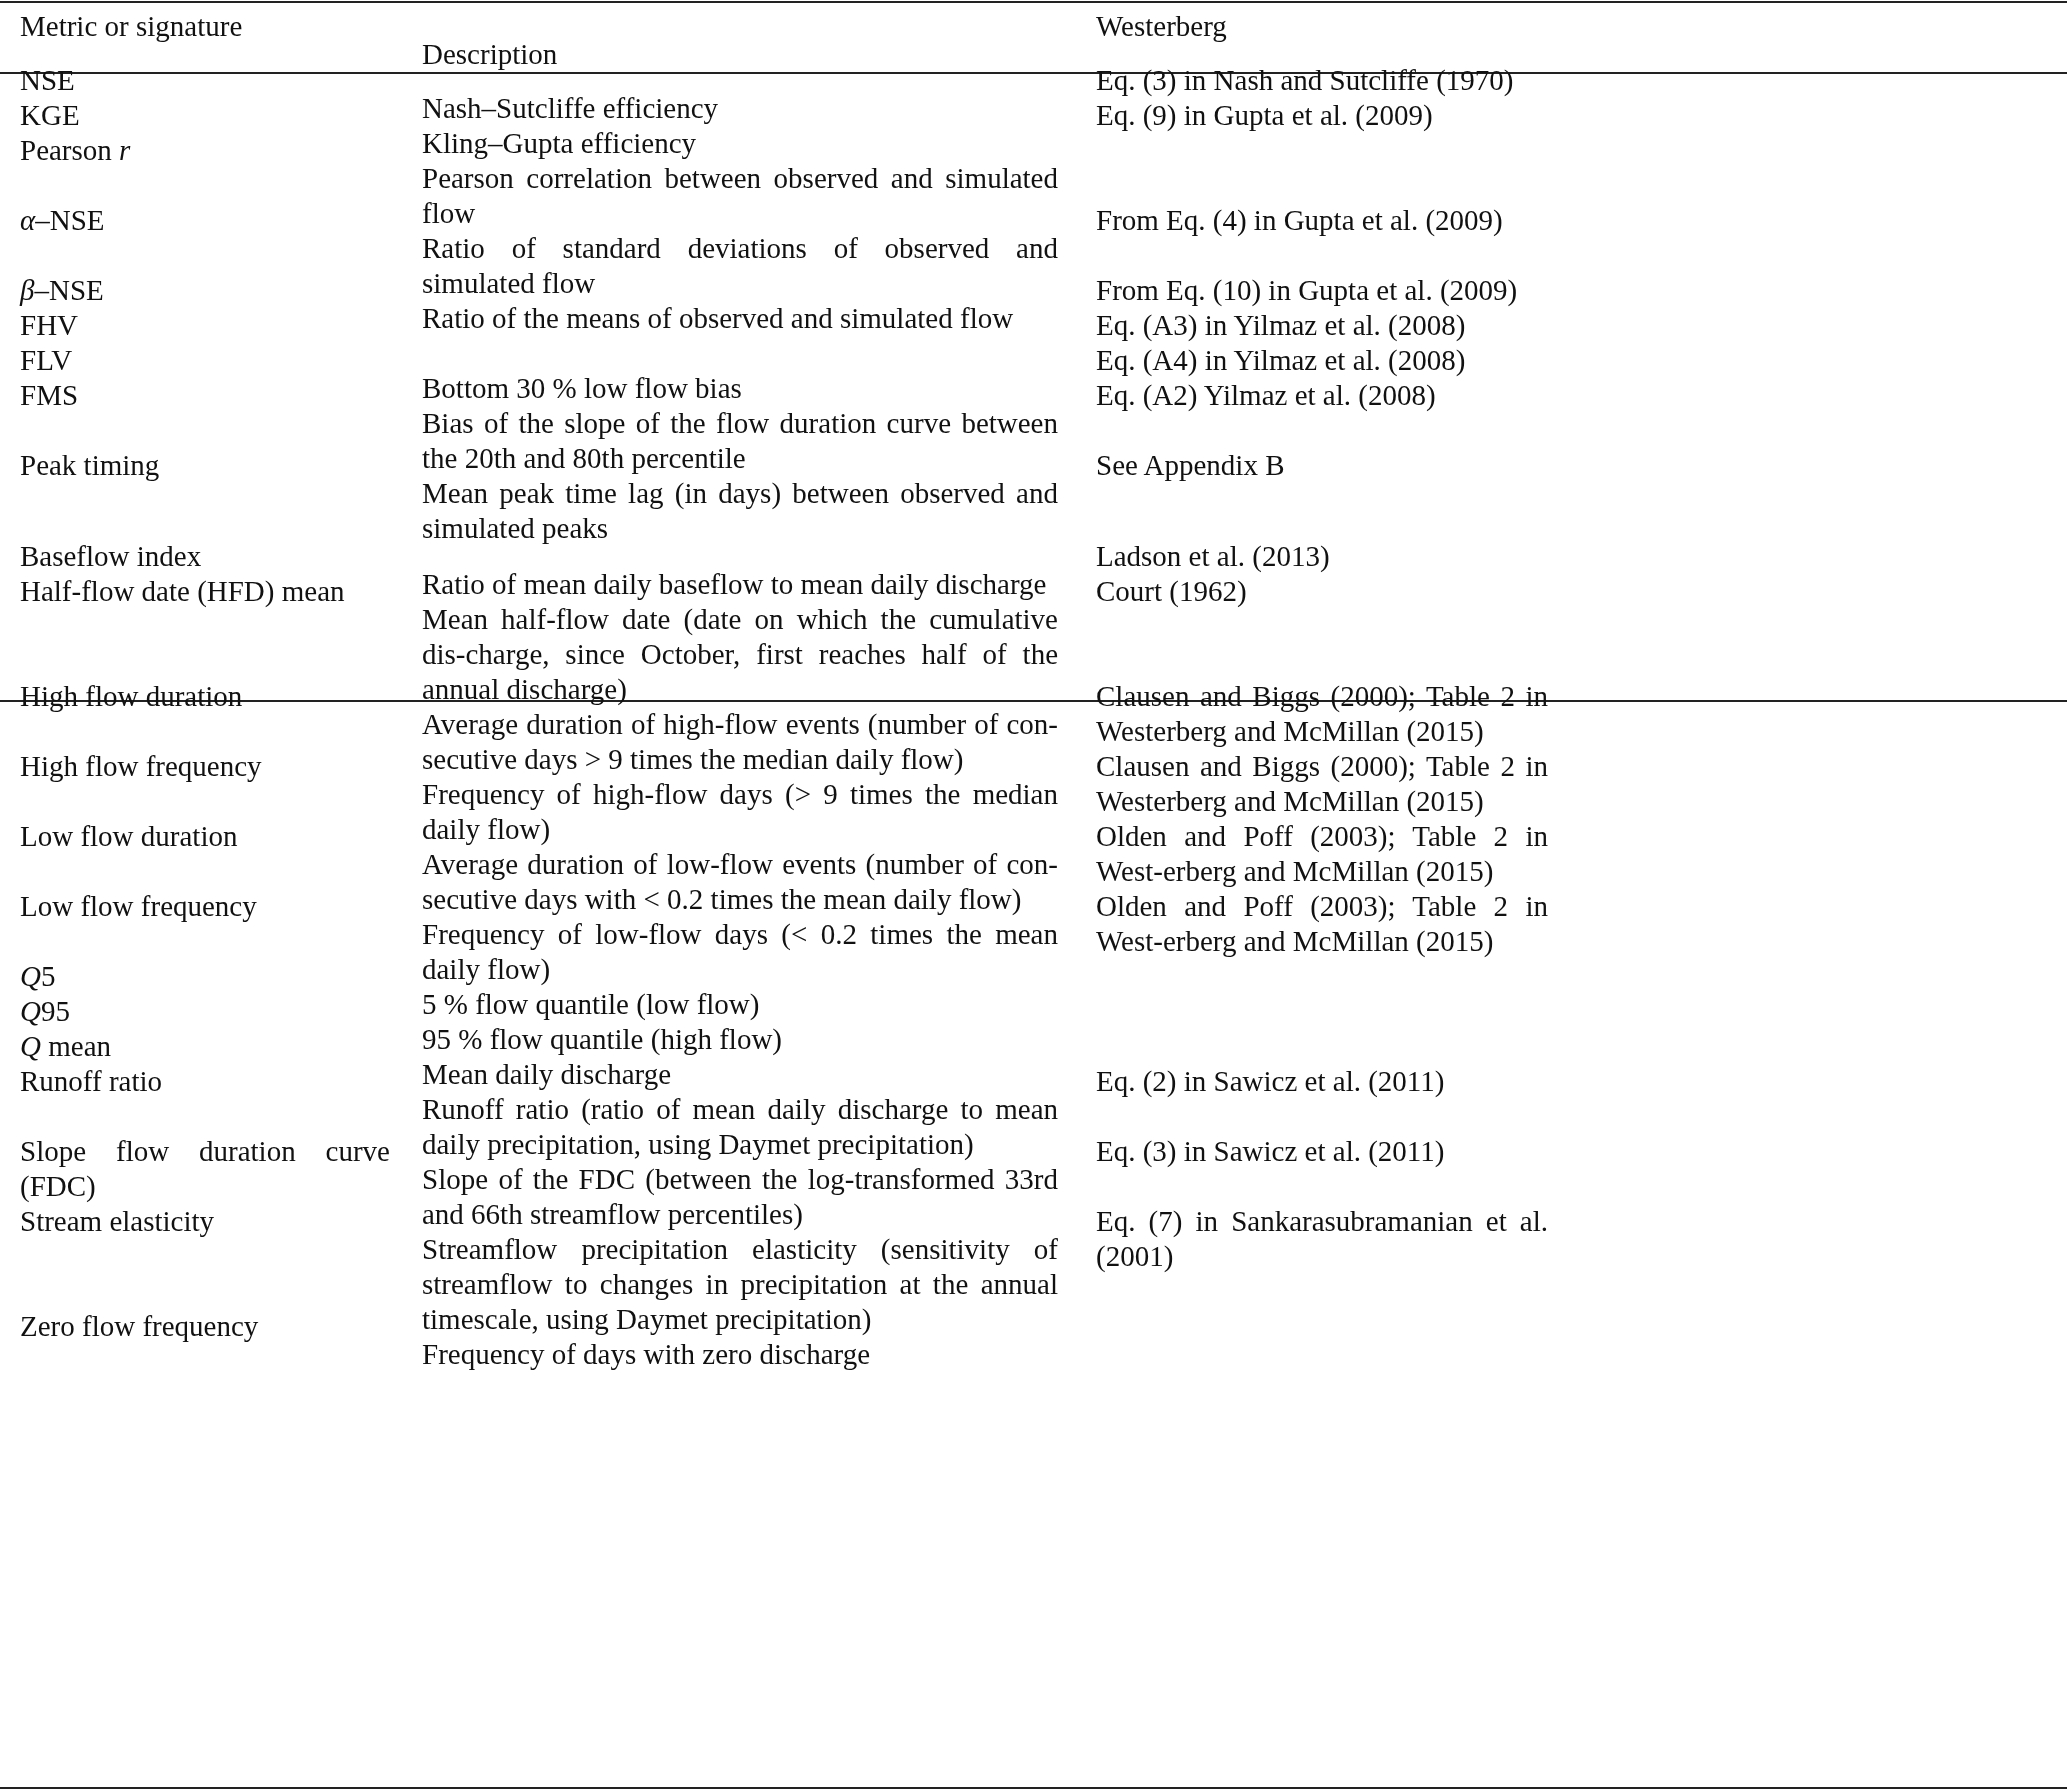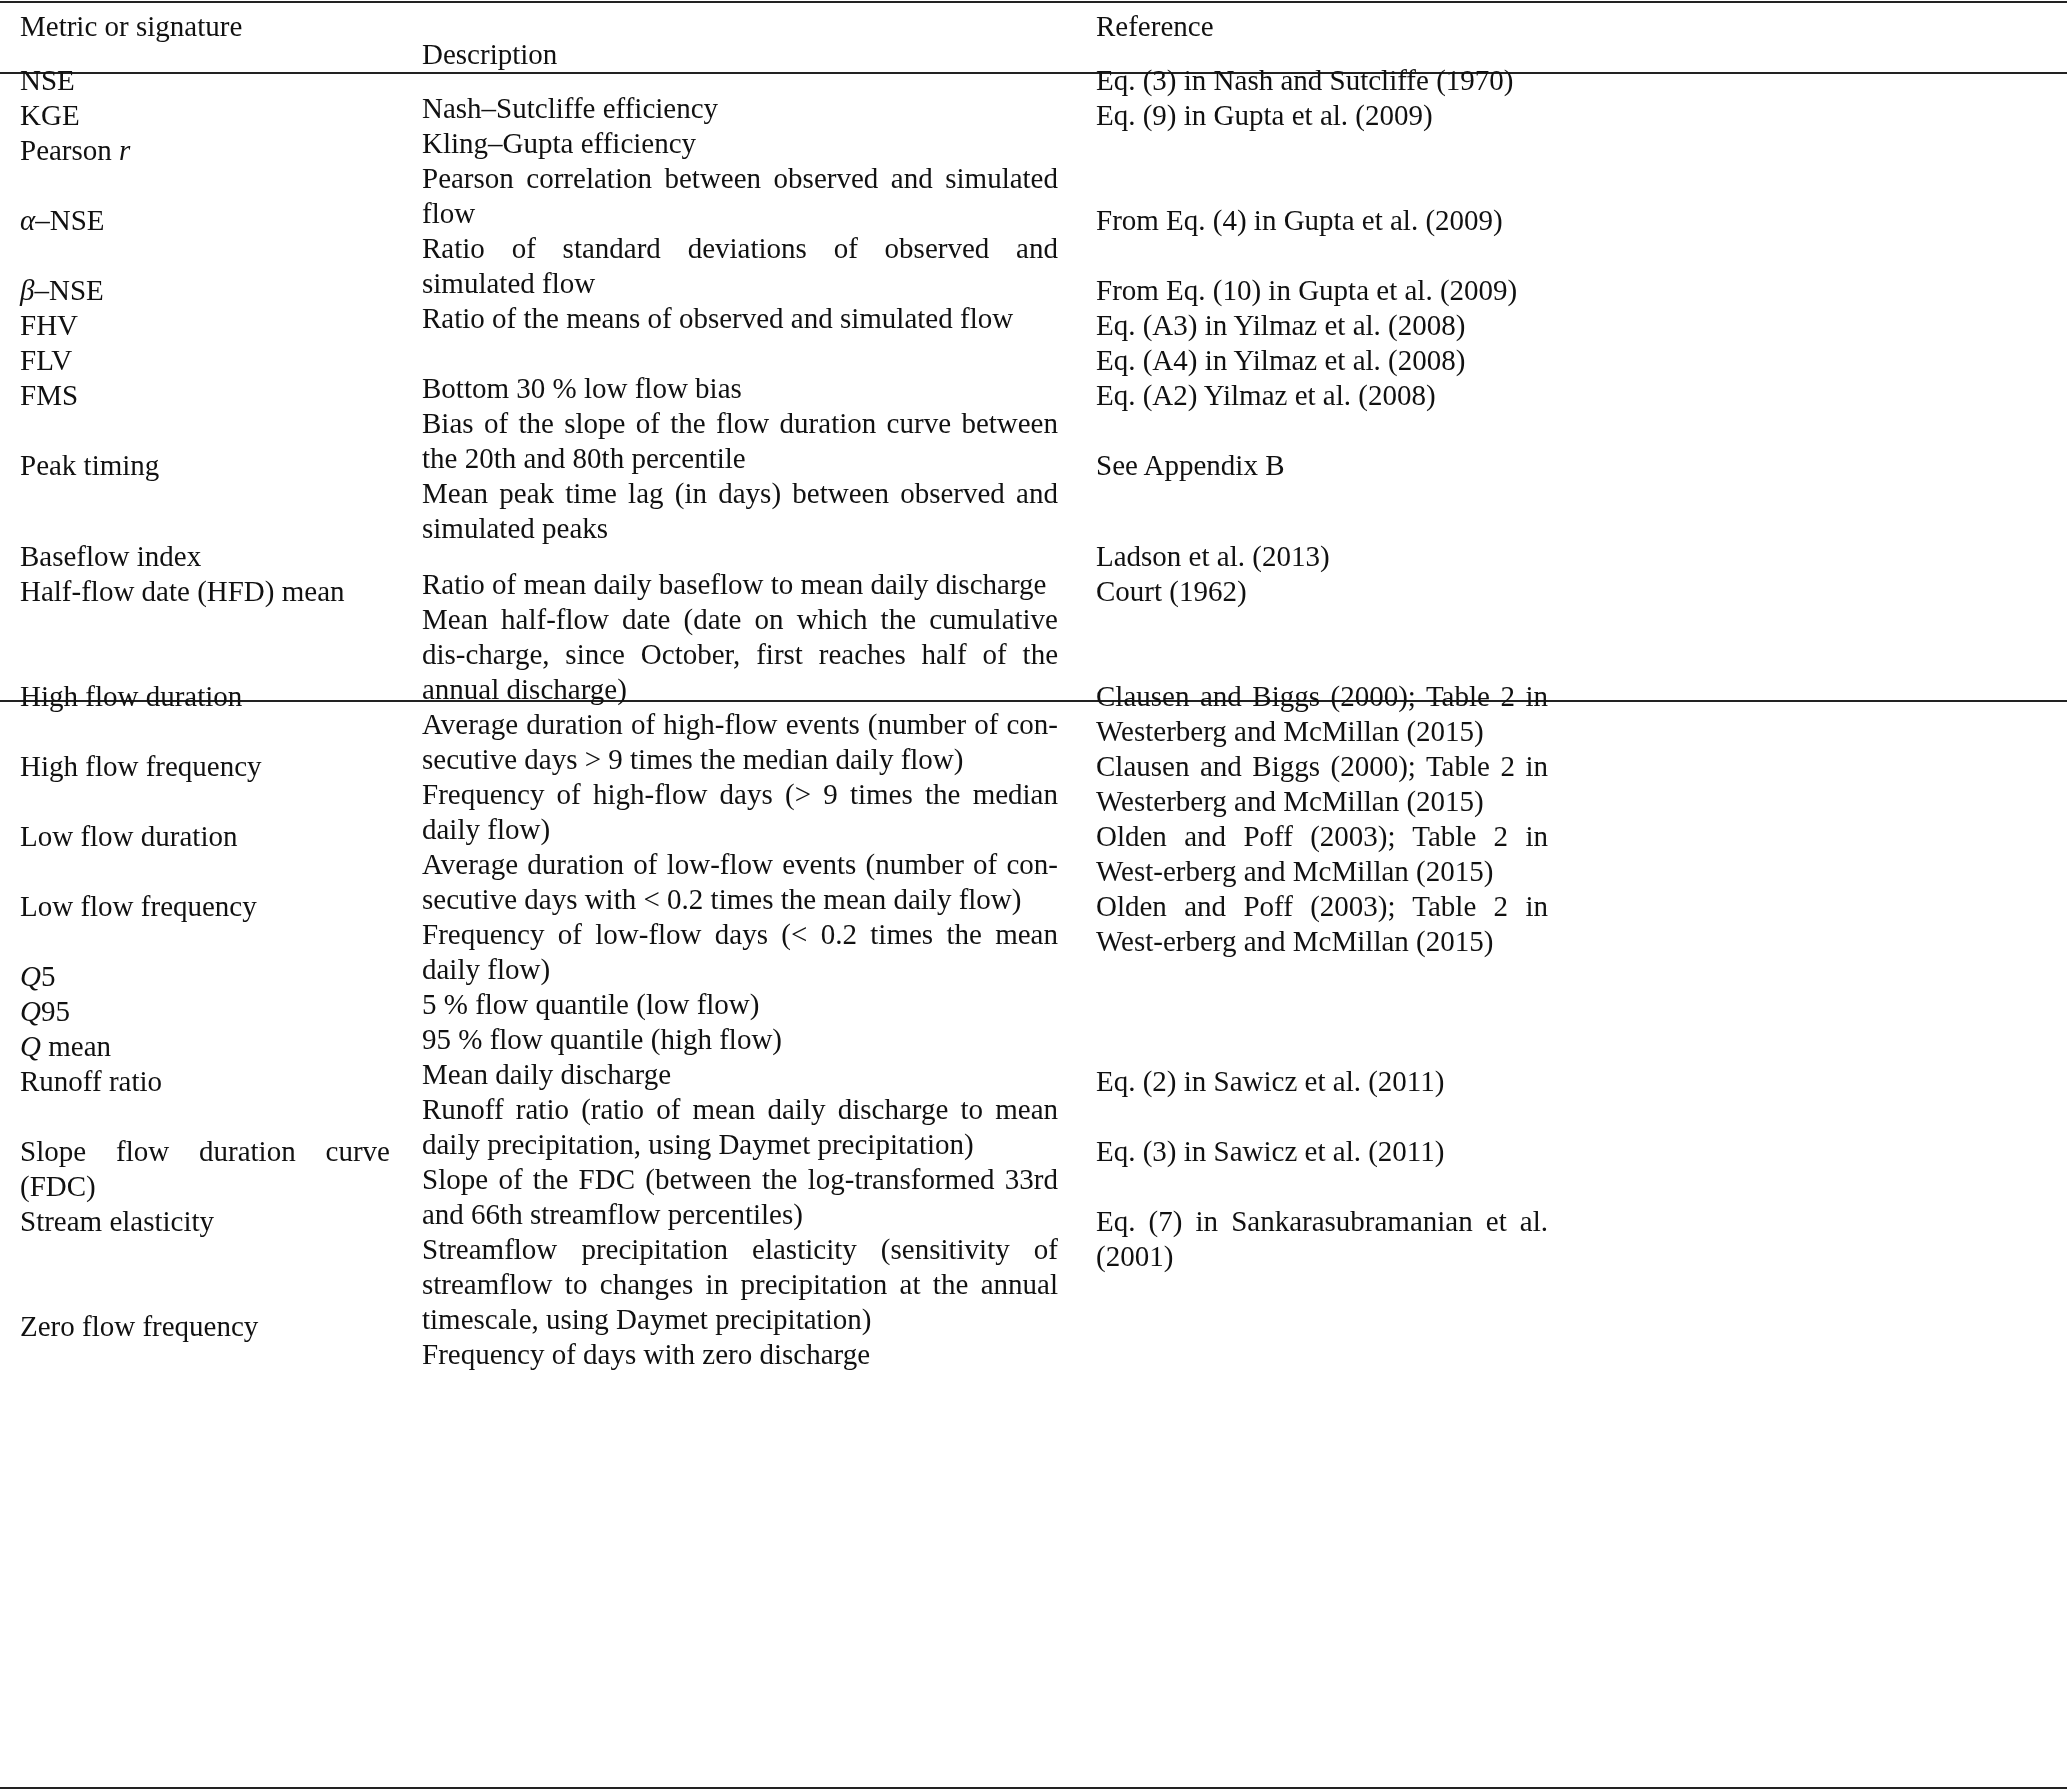--- a/index.html
+++ b/index.html
@@ -30,21 +30,21 @@
   i.m { font-style: italic; }
 </style>
 </head>
 <body>
 
 <div class="rule rule-top"></div>
 
 <div class="header">
   <div class="cell c1">Metric or signature</div>
   <div class="cell c2">Description</div>
-  <div class="cell c3">Reference</div>
+  <div class="cell c3">Westerberg</div>
 </div>
 
 <div class="rule rule-head"></div>
 
 <div class="section sec1">
     <div class="row" style="position: absolute; top: 0px; height: 35px;">
       <div class="cell c1"><span class=""></span><span>NSE</span><span class=""></span></div>
       <div class="cell c2">Nash–Sutcliffe efficiency</div>
       <div class="cell c3">Eq. (3) in Nash and Sutcliffe (1970)</div>
     </div>

